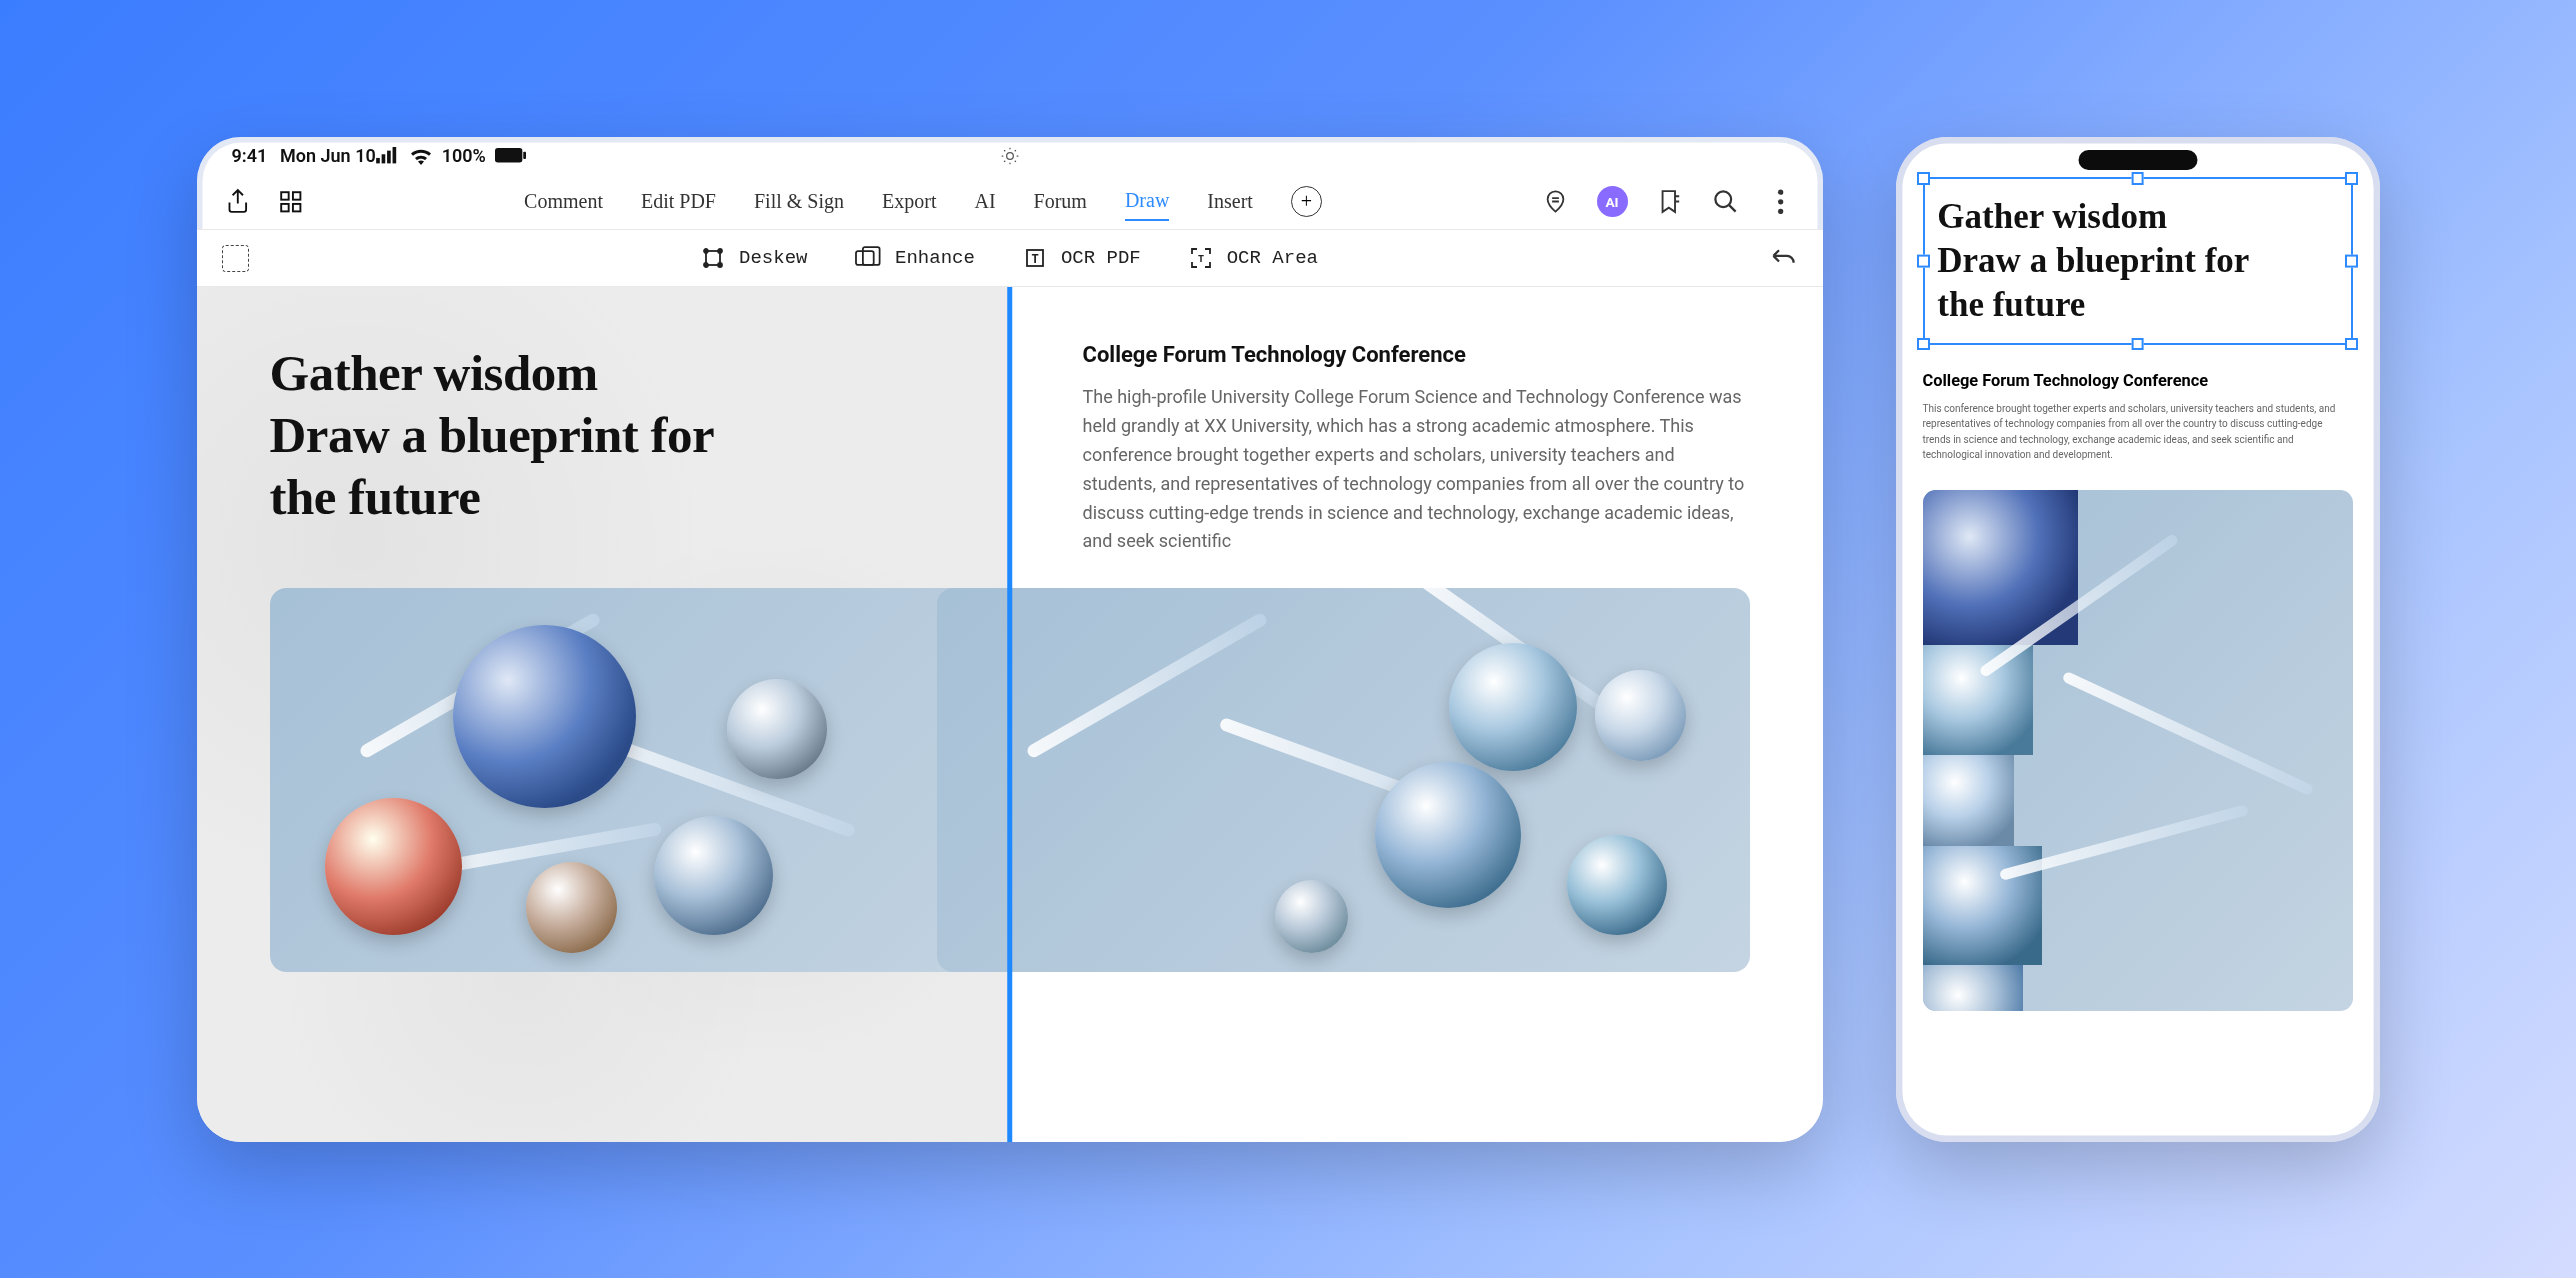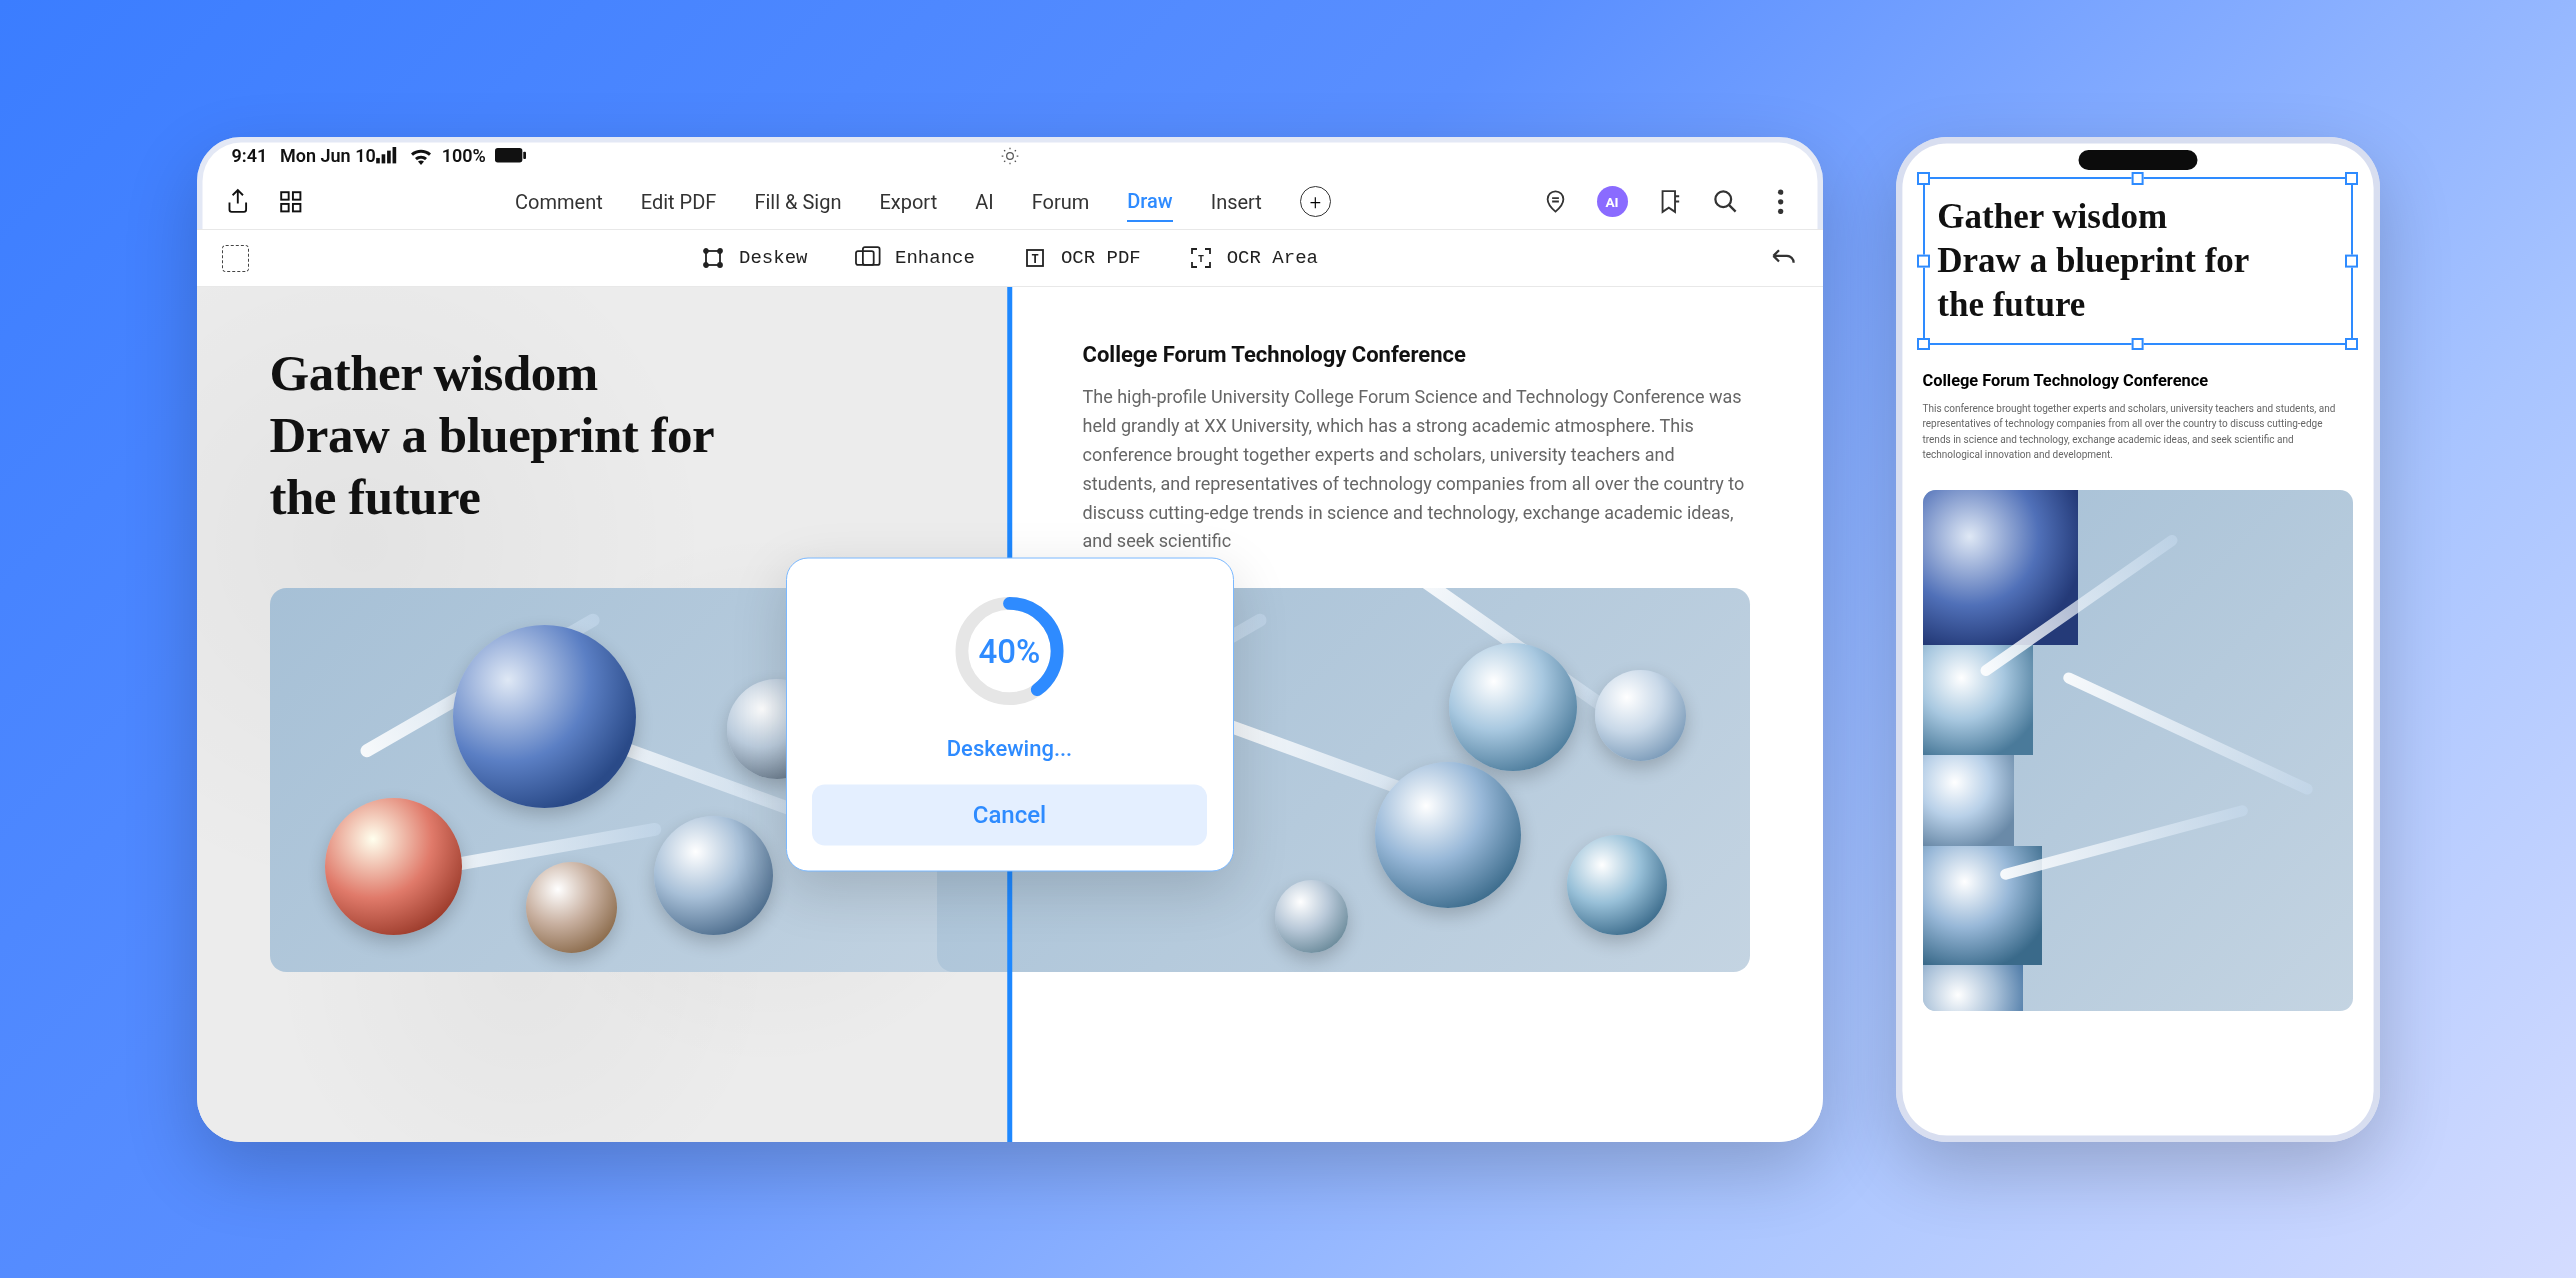--- a/index.html
+++ b/index.html
@@ -48,21 +48,21 @@
 .brightness-icon { width:20px; height:20px; color:#555; }
 
 .main-toolbar {
   height: 55px;
   display: flex;
   align-items: center;
   padding: 0 27px;
   gap: 9px;
 }
 .tb-left { display: flex; gap: 24px; align-items: center; }
-.tb-center { flex: 1; display: flex; justify-content: center; gap: 38px; align-items:center; }
+.tb-center { flex: 1; display: flex; justify-content: center; gap: 38px; align-items:center;font-family:Liberation Serif, serif; }
 .tb-right { display: flex; gap: 27px; align-items: center; }
 
 .tab {
   font-size: 20px;
   color: #333;
   cursor: pointer;
   padding: 7.3px 0;
 }
 .tab.active {
   color: #2e8bff;
@@ -441,31 +441,20 @@
           <div class="sphere" style="width:128px;height:128px;top:55px;left:512px;background:radial-gradient(circle at 35% 30%,#fff,#a8c8e0 40%,#4a7a9a 80%);"></div>
           <div class="sphere" style="width:146px;height:146px;top:174px;left:438px;background:radial-gradient(circle at 35% 30%,#fff,#98b8d8 40%,#3a6a8a 80%);"></div>
           <div class="sphere" style="width:91px;height:91px;top:82px;left:658px;background:radial-gradient(circle at 35% 30%,#fff,#c8d8e8 40%,#7a9ab8 80%);"></div>
           <div class="sphere" style="width:100px;height:100px;top:247px;left:630px;background:radial-gradient(circle at 35% 30%,#fff,#98c0d8 40%,#3a6a8a 80%);"></div>
           <div class="sphere" style="width:73px;height:73px;top:292px;left:338px;background:radial-gradient(circle at 35% 30%,#fff,#b8c8d8 40%,#6a8a9a 80%);"></div>
         </div>
       </div>
       <div class="divider"></div>
     </div>
 
-    <div class="modal">
-      <div class="progress-ring">
-        <svg width="119" height="119" viewBox="0 0 130 130">
-          <circle cx="65" cy="65" r="52" fill="none" stroke="#e6e6e6" stroke-width="14"></circle>
-          <circle cx="65" cy="65" r="52" fill="none" stroke="#2e8bff" stroke-width="14" stroke-dasharray="326.7" stroke-dashoffset="196" stroke-linecap="round"></circle>
-        </svg>
-        <div class="progress-text">40%</div>
-      </div>
-      <div class="modal-status">Deskewing...</div>
-      <div class="modal-cancel">Cancel</div>
-    </div>
   </div>
 </div>
 
 <div class="phone">
   <div class="notch"></div>
 
   <div class="phone-select-box">
     <div class="handle h-tl"></div>
     <div class="handle h-tm"></div>
     <div class="handle h-tr"></div>

